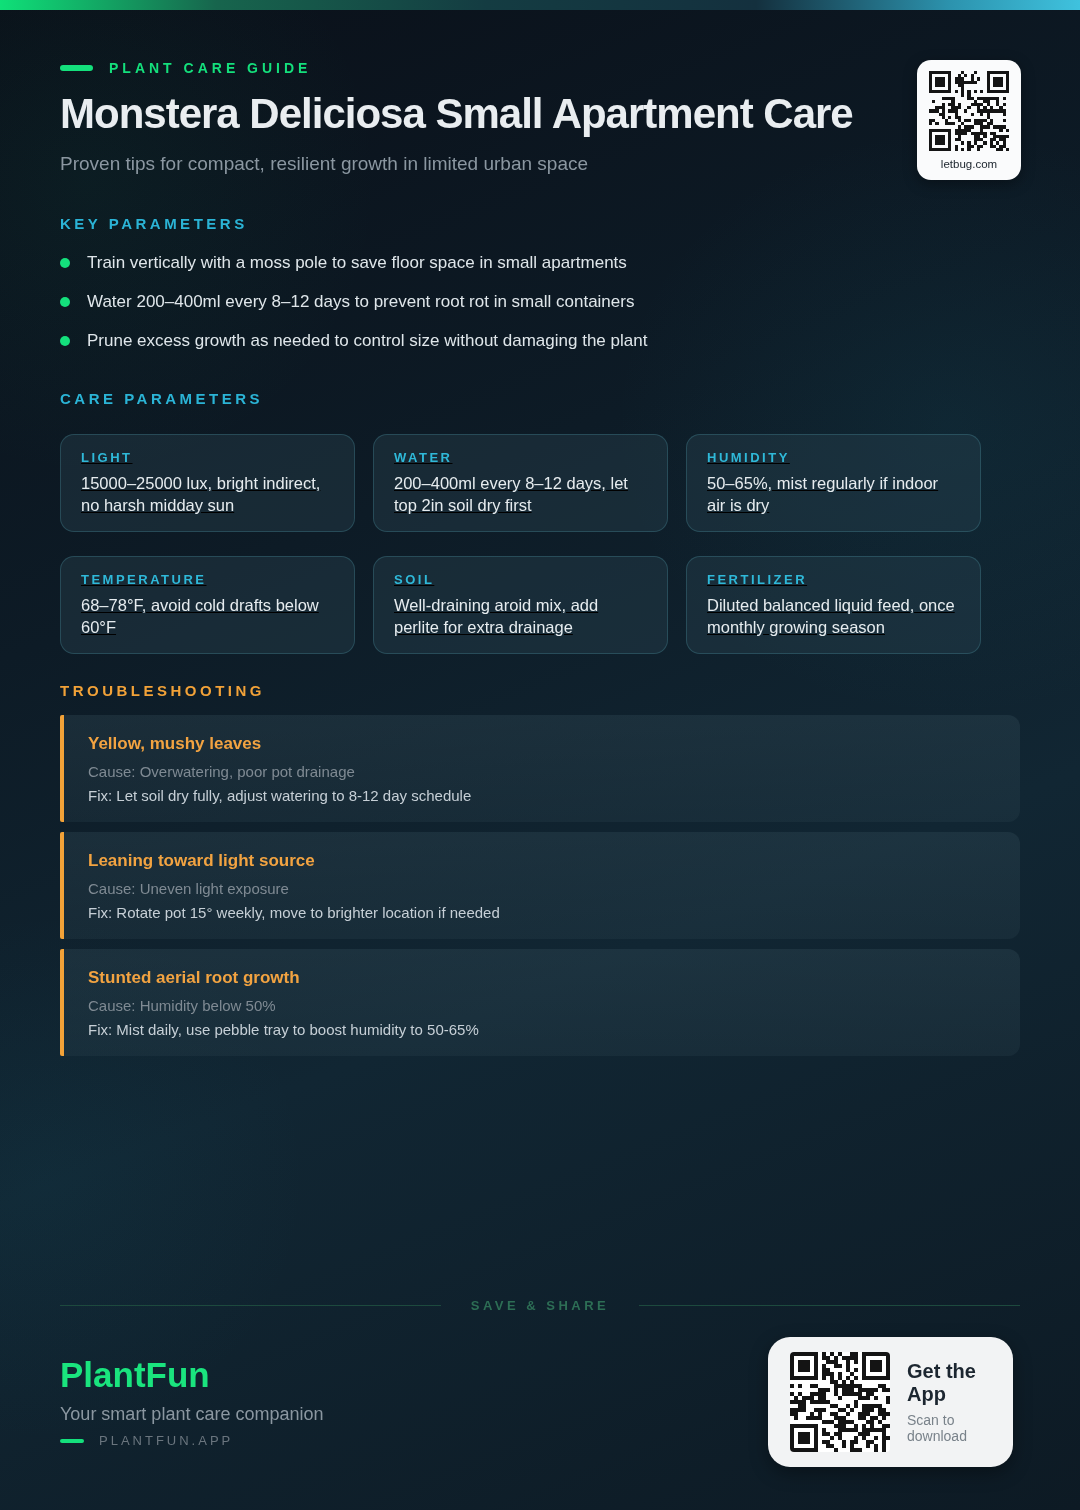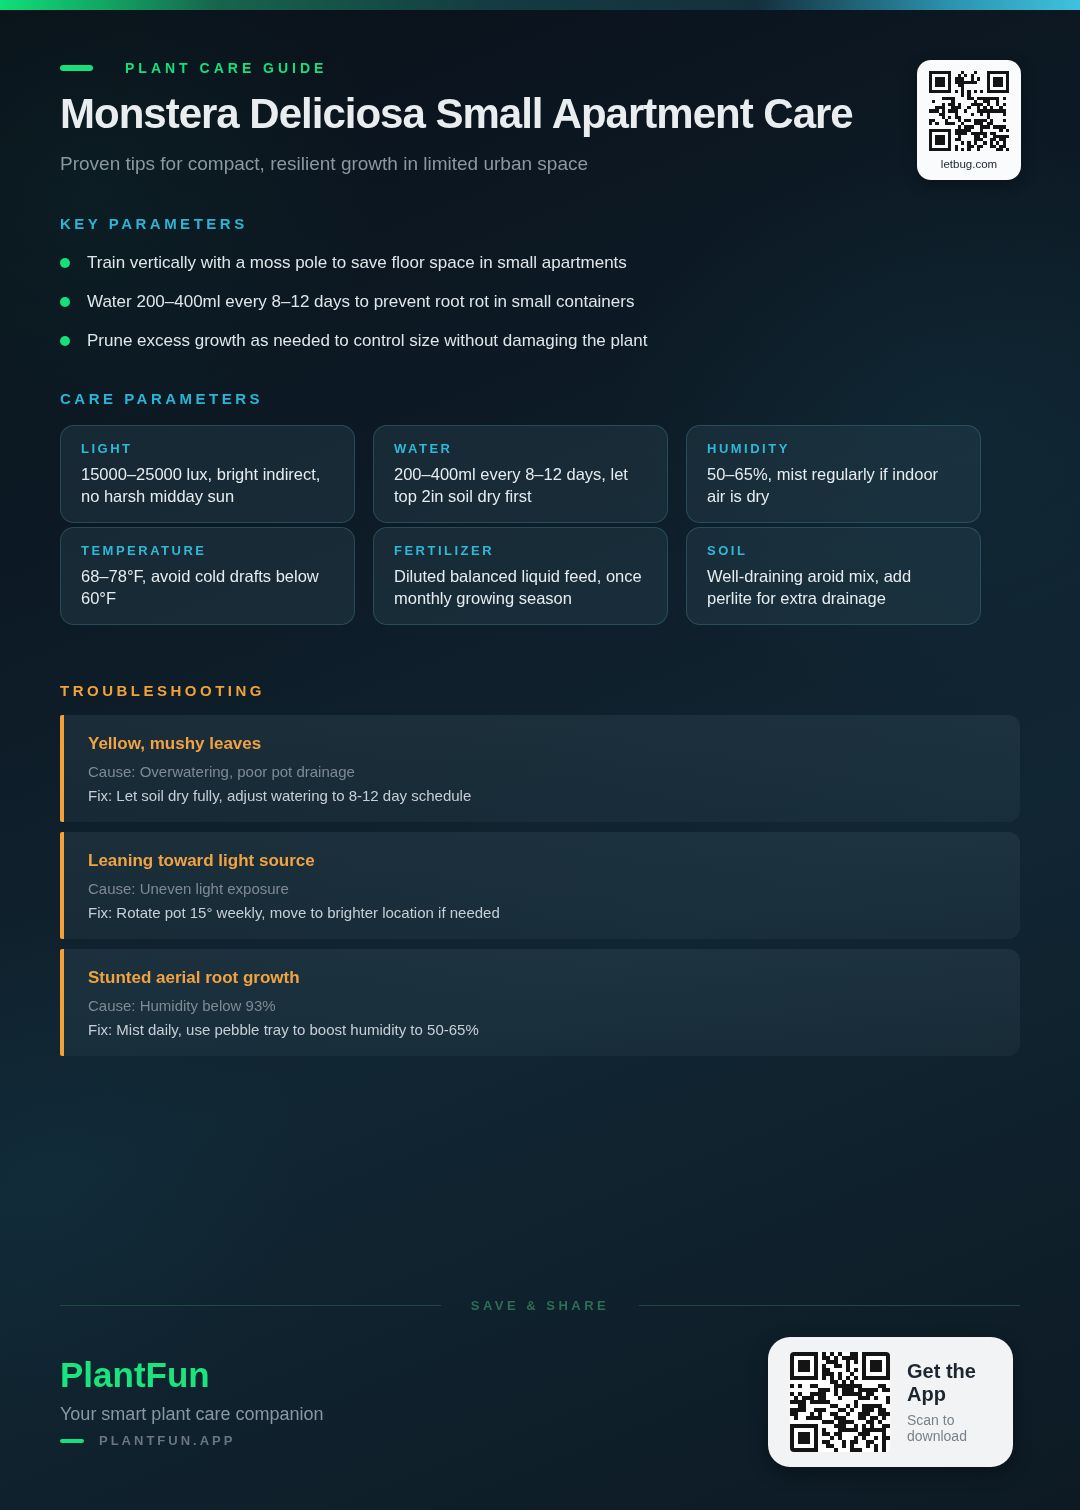--- a/index.html
+++ b/index.html
@@ -12,21 +12,21 @@
       radial-gradient(420px 420px at 8% 12%, rgba(20,150,105,0.07), transparent 70%),
       radial-gradient(380px 380px at 4% 78%, rgba(24,130,150,0.06), transparent 70%),
       linear-gradient(158deg, #0a1019 0%, #0d1b26 34%, #112633 62%, #0d1a24 100%);
   }
   .topbar {
     position:absolute; top:0; left:0; width:1080px; height:10px;
     background:linear-gradient(90deg, #0fe078 0%, #17654d 20%, #143c42 45%, #14303e 70%, #2c93ae 88%, #3fc2de 100%);
   }
 
   
-  .kicker-row { position:absolute; left:60px; top:60px; display:flex; align-items:center; gap:32px;text-align:center; }
+  .kicker-row { position:absolute; left:60px; top:60px; display:flex; align-items:center; gap:16px;text-align:center; }
   .kicker-dash { width:33px; height:6px; border-radius:3px; background:#14e07c; }
   .kicker { color:#14e07c; font-weight:bold; font-size:14px; letter-spacing:4px; }
   .title { position:absolute; left:60px; top:90px; width:860px; color:#e9edf0; font-size:42px; font-weight:bold; letter-spacing:-1px; }
   .subtitle { position:absolute; left:60px; top:153px; color:#8b97a1; font-size:19px; }
 
   .qr-card {
     position:absolute; left:917px; top:60px; width:104px; height:120px;
     background:#fafbfc; border-radius:14px; display:flex; flex-direction:column;
     align-items:center; padding-top:11px; box-shadow:0 4px 14px rgba(0,0,0,0.35);
   }
@@ -42,22 +42,22 @@
   .h-trouble { top:682px; }
 
   
   .takeaways { position:absolute; left:60px; top:252px; list-style:none; }
   .takeaways li { display:flex; align-items:center; gap:17px; margin-bottom:18px; height:21px; }
   .bullet-dot { width:10px; height:10px; border-radius:50%; background:#14e07c; flex:0 0 auto; }
   .takeaway-text { color:#dfe6ea; font-size:17px; }
 
   
   .param-grid {
-    position:absolute; left:60px; top:425px; width:922px;
-    display:grid; grid-template-columns:repeat(3, 295px); gap:4px 18px;
+    position:absolute; left:60px; top:434px; width:922px;
+    display:grid; grid-template-columns:repeat(3, 295px); gap:24px 18px;text-decoration:underline;
   }
   .param-card {
     height:98px; background:rgba(42,68,82,0.38);
     border:1px solid rgba(82,160,175,0.28); border-radius:14px;
     padding:15px 20px;
   }
   .param-label { color:#2fb9d9; font-size:13px; font-weight:bold; letter-spacing:2.5px; margin-bottom:8px; }
   .param-text { color:#e6ecef; font-size:16.5px; line-height:1.32; }
 
   
@@ -76,21 +76,21 @@
   .share-divider {
     position:absolute; left:60px; top:1298px; width:960px;
     display:flex; align-items:center; gap:30px;
   }
   .share-line { flex:1; height:1px; background:#1d4a3e; }
   .share-text { color:#2d6e55; font-size:13px; font-weight:bold; letter-spacing:3.5px; }
   .brand { position:absolute; left:60px; top:1355px; color:#1ae47e; font-size:35px; font-weight:bold; }
   .tagline { position:absolute; left:60px; top:1404px; color:#8b97a1; font-size:18px; }
   .site-row { position:absolute; left:60px; top:1433px; display:flex; align-items:center; gap:15px; }
   .site-dash { width:24px; height:4px; border-radius:2px; background:#14e07c; }
-  .site-text { color:#6a757e; font-size:13px; letter-spacing:3px;font-weight:bold; }
+  .site-text { color:#6a757e; font-size:13px; letter-spacing:3px; }
 
   .app-card {
     position:absolute; left:768px; top:1337px; width:245px; height:130px;
     background:#f2f3f4; border-radius:22px; display:flex; align-items:center;
     padding-left:22px; box-shadow:0 6px 18px rgba(0,0,0,0.35);
   }
   .qr-big { width:100px; height:100px; background:#fff; border-radius:4px; flex:0 0 auto; }
   .app-texts { margin-left:17px; }
   .app-title { color:#1c2630; font-size:20px; font-weight:bold; }
   .app-sub { color:#79828a; font-size:14px; margin-top:6px; }
@@ -433,44 +433,44 @@
     </div>
     <div class="param-card">
       <div class="param-label">HUMIDITY</div>
       <div class="param-text">50–65%, mist regularly if indoor air is dry</div>
     </div>
     <div class="param-card">
       <div class="param-label">TEMPERATURE</div>
       <div class="param-text">68–78°F, avoid cold drafts below 60°F</div>
     </div>
     <div class="param-card">
+      <div class="param-label">SOIL</div>
+      <div class="param-text">Well-draining aroid mix, add perlite for extra drainage</div>
+    </div>
+    <div class="param-card">
       <div class="param-label">FERTILIZER</div>
       <div class="param-text">Diluted balanced liquid feed, once monthly growing season</div>
-    </div>
-    <div class="param-card">
-      <div class="param-label">SOIL</div>
-      <div class="param-text">Well-draining aroid mix, add perlite for extra drainage</div>
     </div>
   </div>
 
   <div class="section-heading orange h-trouble">TROUBLESHOOTING</div>
   <div class="trouble-list">
     <div class="trouble-card">
       <div class="trouble-title">Yellow, mushy leaves</div>
       <div class="trouble-cause">Cause: Overwatering, poor pot drainage</div>
       <div class="trouble-fix">Fix: Let soil dry fully, adjust watering to 8-12 day schedule</div>
     </div>
     <div class="trouble-card">
       <div class="trouble-title">Leaning toward light source</div>
       <div class="trouble-cause">Cause: Uneven light exposure</div>
       <div class="trouble-fix">Fix: Rotate pot 15° weekly, move to brighter location if needed</div>
     </div>
     <div class="trouble-card">
       <div class="trouble-title">Stunted aerial root growth</div>
-      <div class="trouble-cause">Cause: Humidity below 93%</div>
+      <div class="trouble-cause">Cause: Humidity below 50%</div>
       <div class="trouble-fix">Fix: Mist daily, use pebble tray to boost humidity to 50-65%</div>
     </div>
   </div>
 
   <div class="share-divider">
     <span class="share-line"></span>
     <span class="share-text">SAVE &amp; SHARE</span>
     <span class="share-line"></span>
   </div>
   <div class="brand">PlantFun</div>

